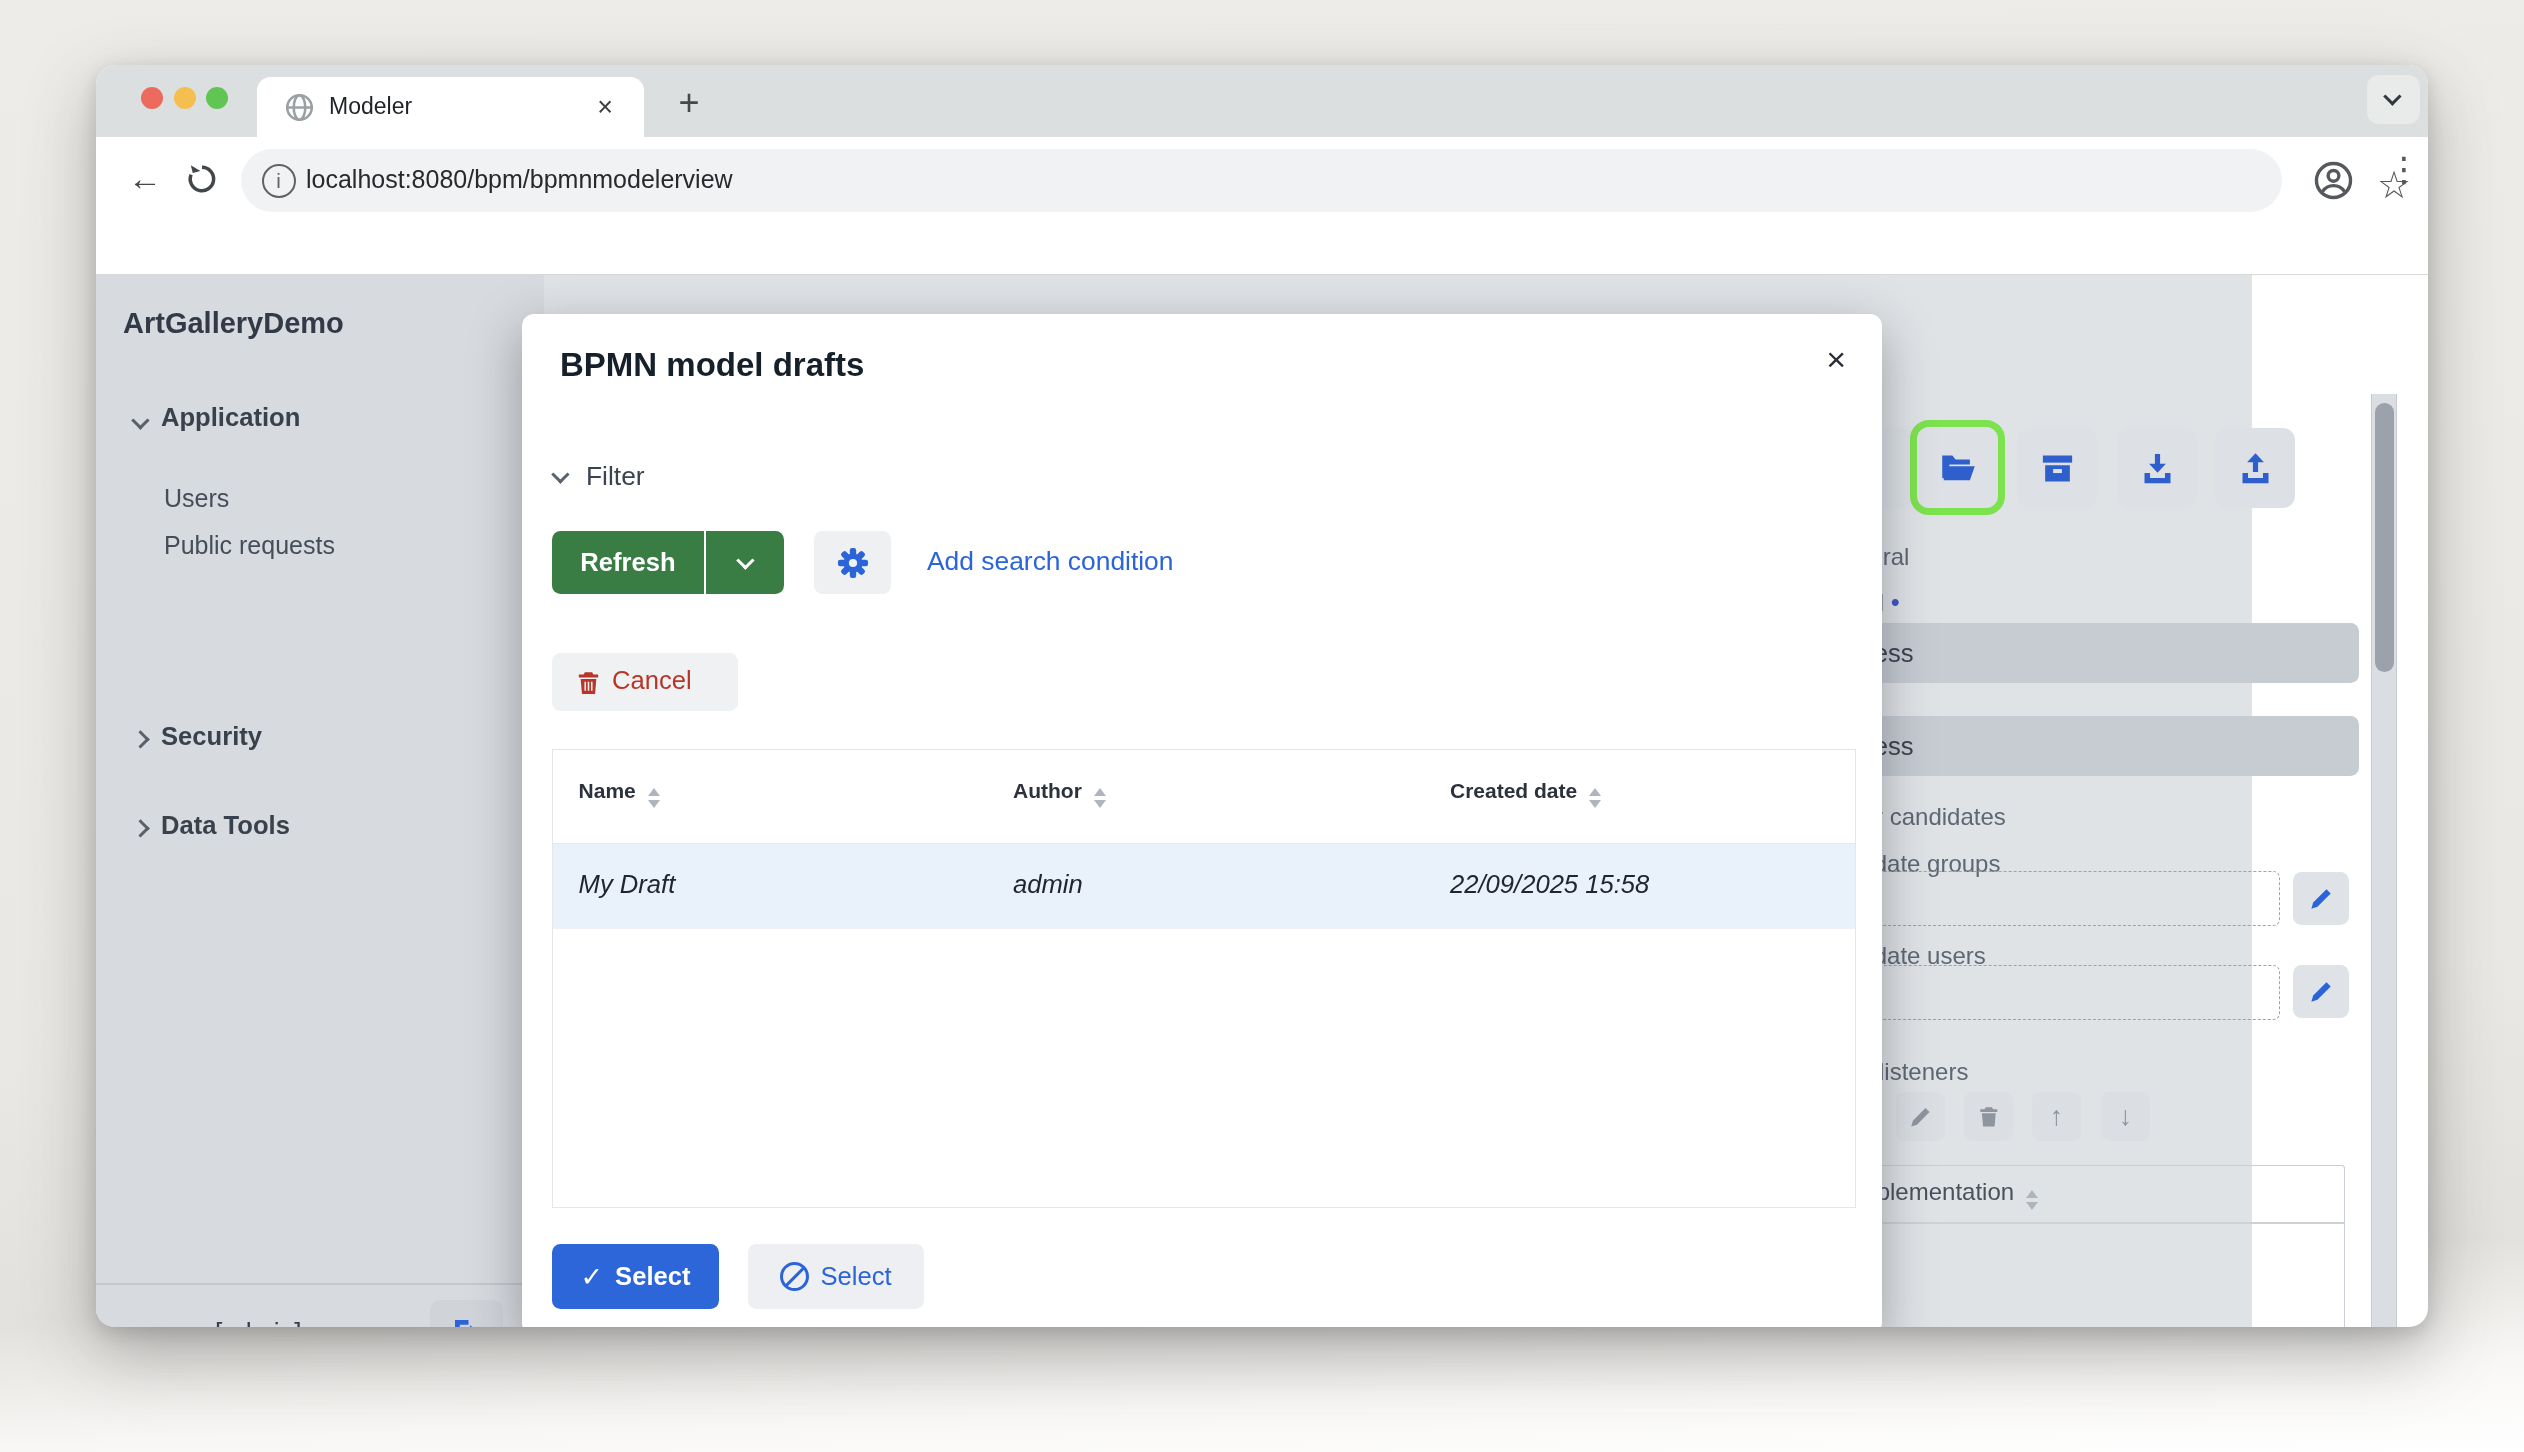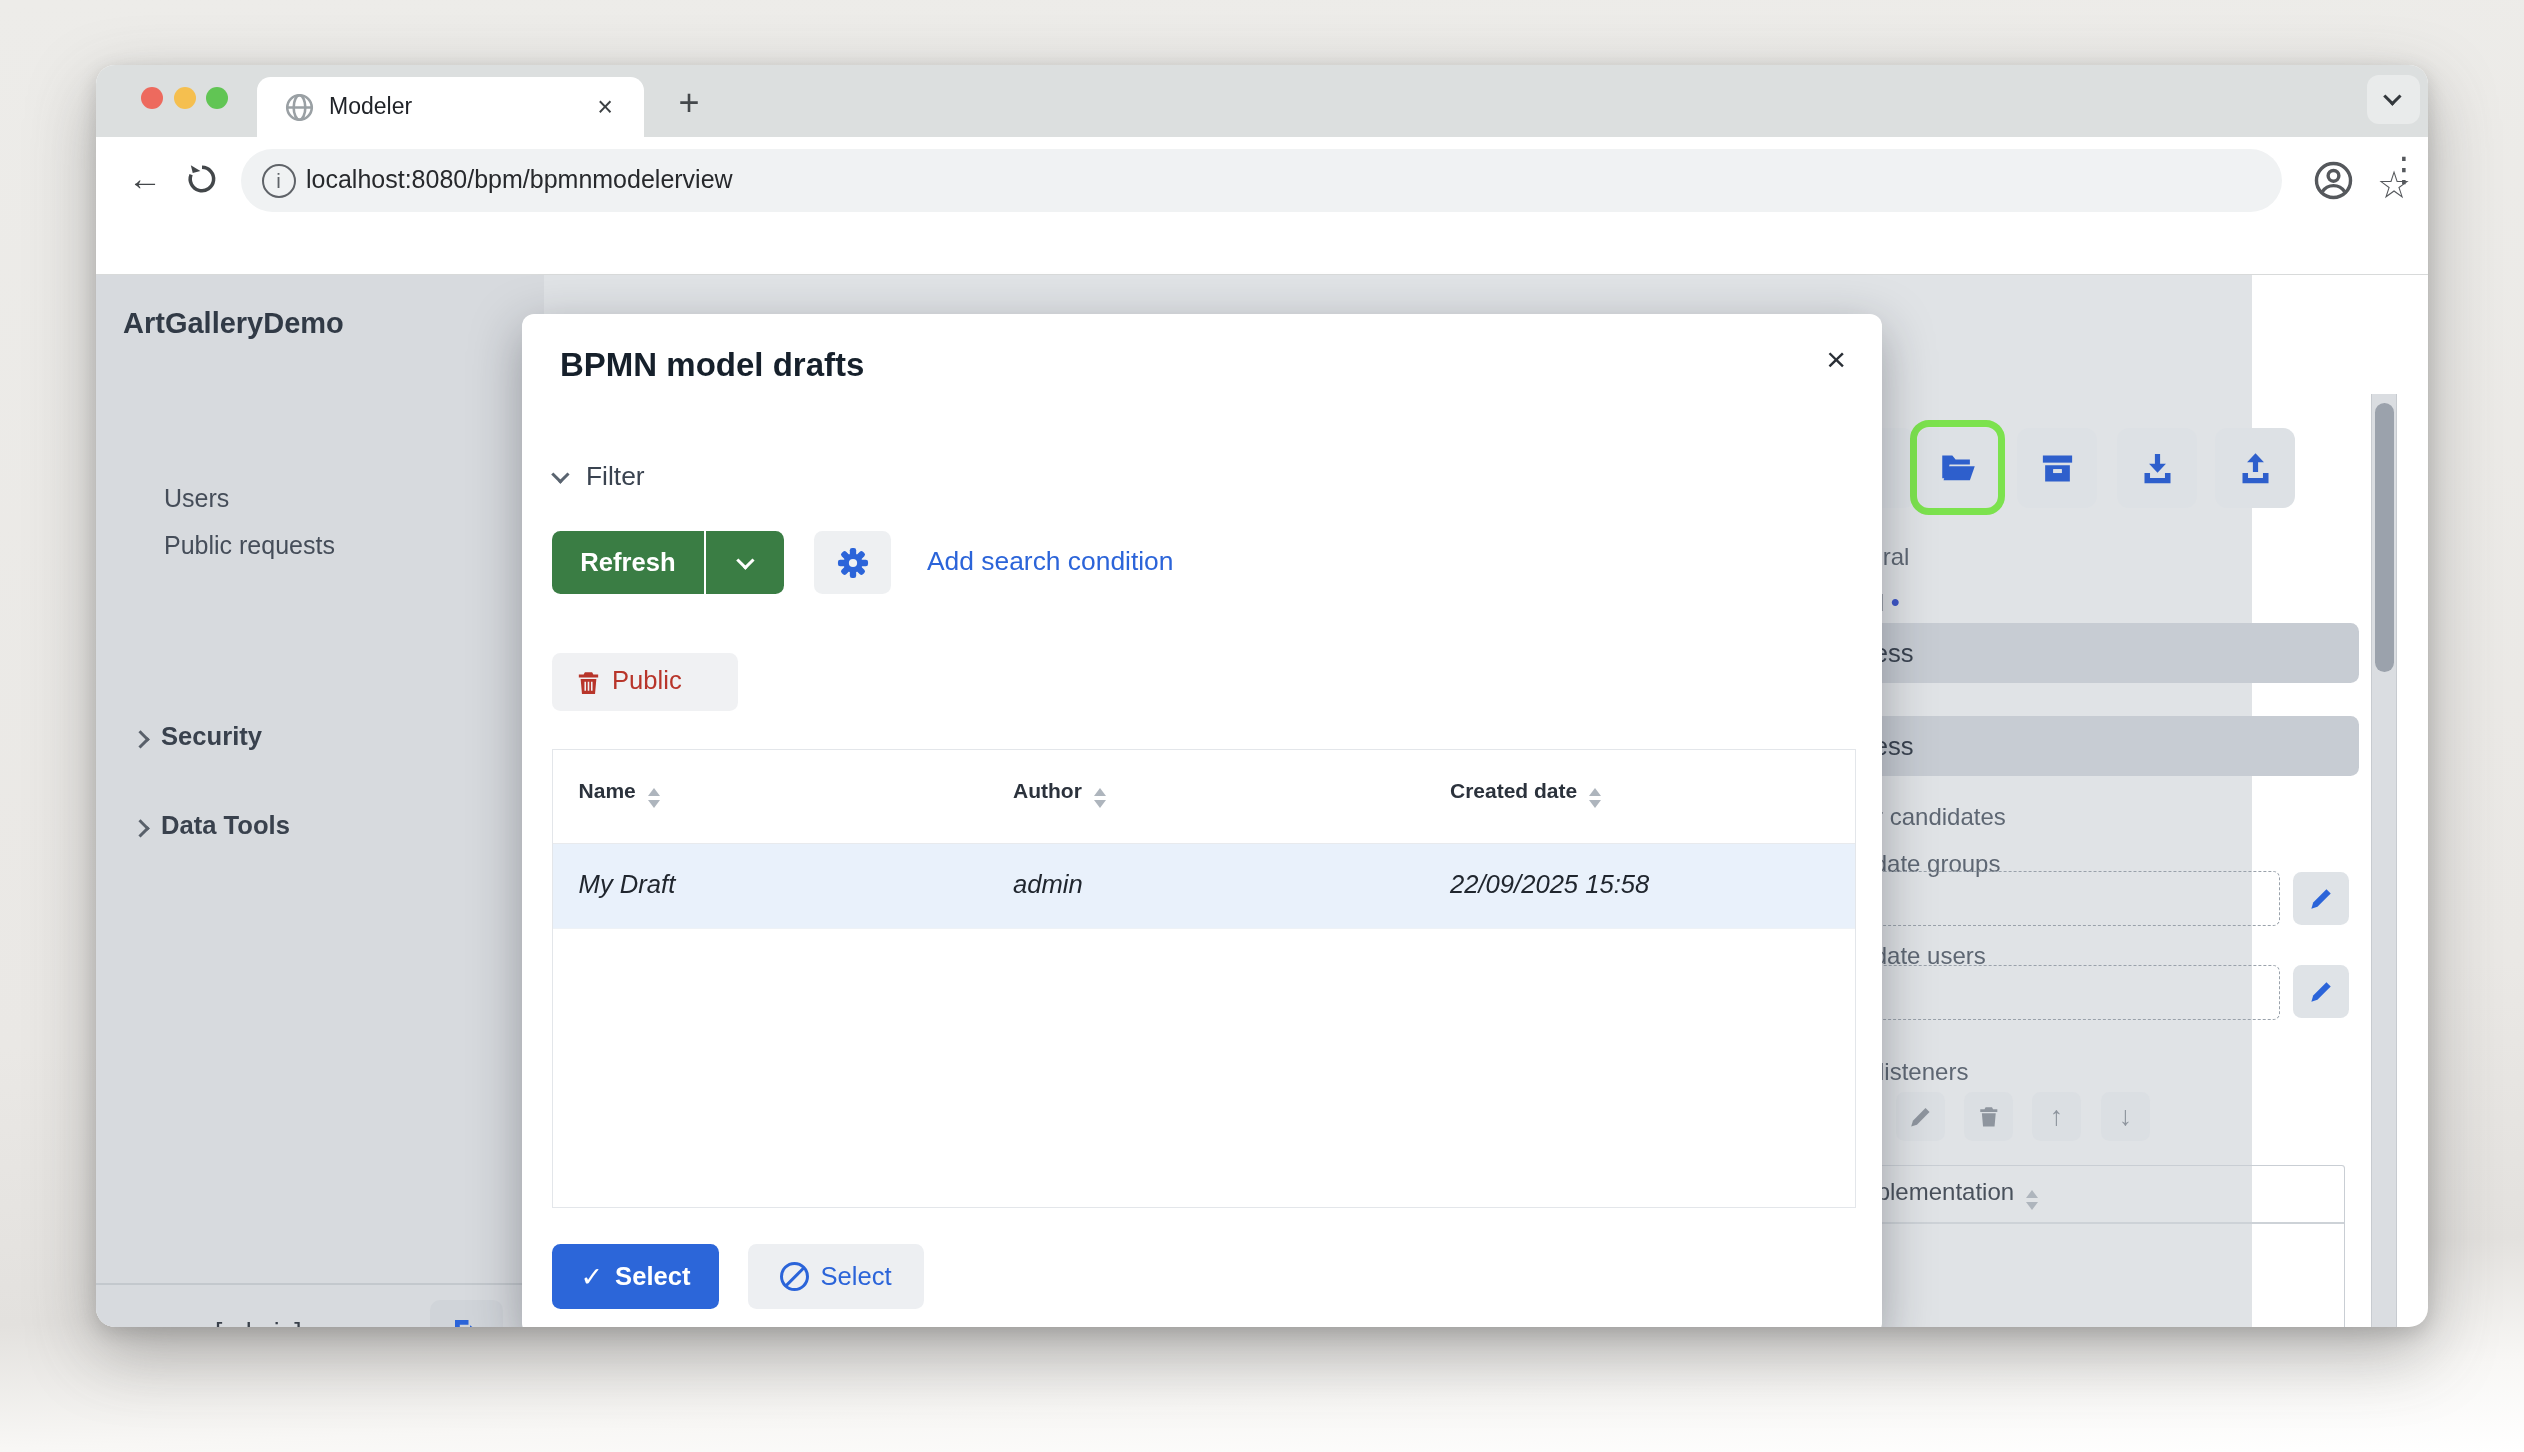--- a/index.html
+++ b/index.html
@@ -155,20 +155,24 @@
       <path d="M5.8 18.2a7.4 7.4 0 0 1 12.4 0" fill="none" stroke="#55585c" stroke-width="1.9"></path>
     </svg>
     <span class="kebab">⋮</span>
   </div>
 
   <div class="content">
 
     <div class="sidebar">
       <div class="sb-title">ArtGalleryDemo</div>
 
+      <div class="sb-row" style="top:124px">
+        <span class="chev down"></span>
+        <span class="sb-sec">Application</span>
+      </div>
       <div class="sb-row" style="top:204px">
         <span class="sb-sub">Users</span>
       </div>
       <div class="sb-row" style="top:251px">
         <span class="sb-sub">Public requests</span>
       </div>
       <div class="sb-row" style="top:443px">
         <span class="chev right"></span>
         <span class="sb-sec">Security</span>
       </div>
@@ -296,21 +300,21 @@
           <circle cx="12" cy="12" r="2.6" fill="#eef0f2"></circle>
         </svg>
       </div>
       <span class="m-link">Add search condition</span>
 
       <div class="remove-btn">
         <svg width="29" height="32" viewBox="0 0 24 24">
           <path d="M9 3h6l1 2h4v2.4H4V5h4zM5.5 8.6h13L17.4 21H6.6z" fill="#b8352a"></path>
           <path d="M9.3 11v7.4M12 11v7.4M14.7 11v7.4" stroke="#f0f1f3" stroke-width="1.3"></path>
         </svg>
-        <span class="remove-label">Public</span>
+        <span class="remove-label">Cancel</span>
       </div>
 
       <div class="m-table">
         <div class="th-row">
           <span class="th col0"><span>Name</span><span class="sorter">
                 <i class="t-up"></i>
                 <i class="t-dn"></i>
               </span></span>
           <span class="th col1"><span>Author</span><span class="sorter">
                 <i class="t-up"></i>

